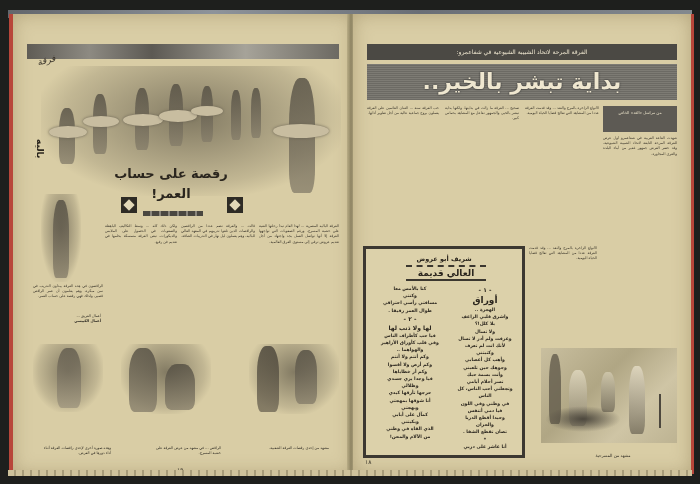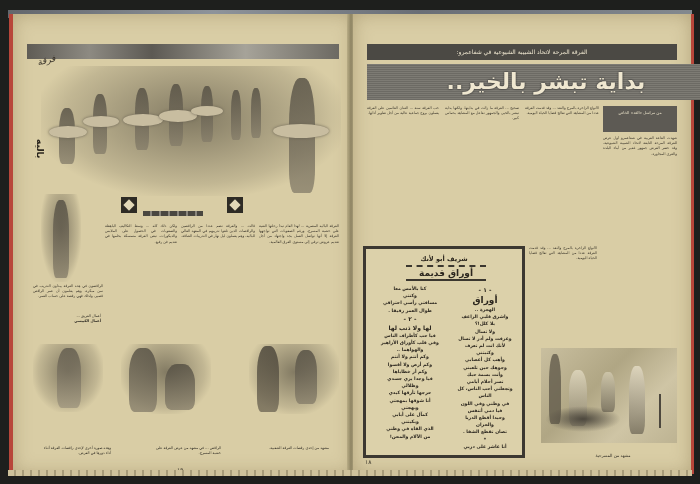--- a/index.html
+++ b/index.html
@@ -25,21 +25,21 @@
   .figure{position:absolute;border-radius:40% 40% 20% 20%;background:linear-gradient(180deg,#4d483e,#837b68);opacity:.75;}
   .tutu{position:absolute;border-radius:50%;background:#c8bda0;box-shadow:0 0 3px #6a6353;}
   .headline-l{position:absolute;left:84px;top:150px;width:148px;text-align:center;direction:rtl;font-weight:bold;font-size:13px;color:#2b261e;line-height:20px;}
   .diamond-box{position:absolute;width:16px;height:16px;background:#2e2b25;}
   .diamond-box::after{content:"";position:absolute;left:4px;top:4px;width:8px;height:8px;background:#e2d8b8;transform:rotate(45deg);}
   .dash-bar{position:absolute;left:130px;top:197px;width:60px;height:5px;background:repeating-linear-gradient(90deg,#4a4740 0 7px,#8a867c 7px 9px);}
   .vert-label{position:absolute;left:18px;top:125px;width:14px;height:55px;color:#2b261e;font-weight:bold;font-size:9px;writing-mode:vertical-rl;}
 
   
   .r-topbar{position:absolute;left:14px;top:30px;width:310px;height:16px;background:#4b4944;color:#eee6cf;font-size:6px;line-height:16px;text-align:center;direction:rtl;}
-  .r-headline{position:absolute;left:14px;top:50px;width:310px;height:36px;background:repeating-linear-gradient(0deg,#6c6a64 0 1px,#7d7b74 1px 2px);color:#efe7d0;font-size:22px;font-weight:bold;text-align:center;line-height:36px;direction:rtl;text-shadow:0 0 2px #222;padding-left:24px;}
+  .r-headline{position:absolute;left:14px;top:50px;width:310px;height:36px;background:repeating-linear-gradient(0deg,#6c6a64 0 1px,#7d7b74 1px 2px);color:#efe7d0;font-size:22px;font-weight:bold;text-align:center;line-height:36px;direction:rtl;text-shadow:0 0 2px #222;}
   .byline-box{position:absolute;left:250px;top:92px;width:74px;height:26px;background:#5d5a54;color:#e6dec6;font-size:4px;line-height:7px;text-align:center;direction:rtl;padding-top:3px;box-sizing:border-box;}
   .poem-box{position:absolute;left:10px;top:232px;width:162px;height:212px;border:3px solid #3c3831;box-sizing:border-box;background:#dcd1aa;}
   .poem-author{position:absolute;left:0;right:0;top:6px;text-align:center;font-size:6.5px;font-weight:bold;color:#2b261e;direction:rtl;}
   .poem-title{position:absolute;left:40px;width:80px;top:16px;text-align:center;font-size:9px;font-weight:bold;color:#2b261e;border-top:2px dashed #3b372f;border-bottom:2px solid #3b372f;direction:rtl;line-height:12px;}
   .poem-col{position:absolute;font-size:4.6px;line-height:7.2px;color:#2b261e;direction:rtl;text-align:center;font-weight:bold;}
   .poem-head{font-size:9px;line-height:12px;display:block;}
   .poem-sub{font-size:6px;line-height:9px;display:block;}
   .r-photo{position:absolute;left:188px;top:334px;width:136px;height:95px;background:linear-gradient(135deg,#c9bf9f 0%,#b0a684 40%,#cfc5a5 70%,#bdb392 100%);}
 </style>
 </head>
@@ -65,20 +65,24 @@
       <div class="figure" style="left:160px;top:20px;width:12px;height:56px;"></div>
       <div class="tutu" style="left:150px;top:40px;width:32px;height:10px;"></div>
       <div class="figure" style="left:190px;top:24px;width:10px;height:50px;"></div>
       <div class="figure" style="left:210px;top:22px;width:10px;height:50px;"></div>
       <div class="figure" style="left:248px;top:12px;width:26px;height:115px;"></div>
       <div class="tutu" style="left:232px;top:58px;width:56px;height:14px;"></div>
     </div>
 
     <div class="vert-label">باليه</div>
 
+    <div class="headline-l">
+      <div>رقصة على حساب</div>
+      <div>العمر!</div>
+    </div>
     <div class="diamond-box" style="left:108px;top:183px;"></div>
     <div class="diamond-box" style="left:214px;top:183px;"></div>
     <div class="dash-bar"></div>
 
     <div class="photo" style="left:28px;top:180px;width:40px;height:88px;">
       <div class="figure" style="left:12px;top:6px;width:16px;height:78px;"></div>
     </div>
 
     <div class="body-col" style="left:20px;top:270px;width:70px;height:56px;">الراقصون في هذه الفرقة يبدأون التدريب في سن مبكرة، وهم يعلمون أن عمر الراقص قصير، ولذلك فهي رقصة على حساب العمر.</div>
     <div class="body-col" style="left:92px;top:210px;width:72px;height:120px;">ولكن ذلك كله ... وسط التكاليف الباهظة والصعوبات في الحصول على الملابس والديكورات، تبقى الفرقة متمسكة بحلمها في تقديم فن رفيع.</div>
@@ -115,22 +119,22 @@
     <div class="r-headline">بداية تبشر بالخير..</div>
     <div class="byline-box">من مراسل «الغد» الخاص</div>
 
     <div class="body-col" style="left:14px;top:92px;width:72px;height:135px;">حب الفرقة سنة ... الفنان القائمين على الفرقة يعملون بروح جماعية عالية من أجل تطوير أدائها.</div>
     <div class="body-col" style="left:92px;top:92px;width:74px;height:135px;">صحيح ... الفرقة ما زالت في بدايتها، ولكنها بداية تبشر بالخير، والجمهور تفاعل مع المشاهد بحماس كبير.</div>
     <div class="body-col" style="left:172px;top:92px;width:74px;height:135px;">الأنواع الزاخرة بالمرح والنقد ... وقد قدمت الفرقة عددا من المشاهد التي تعالج قضايا الحياة اليومية.</div>
     <div class="body-col" style="left:250px;top:122px;width:74px;height:200px;">شهدت القاعة العربية في شفاعمرو أول عرض للفرقة المرحة التابعة لاتحاد الشبيبة الشيوعية، وقد حضر العرض جمهور غفير من أبناء البلدة والقرى المجاورة.</div>
     <div class="body-col" style="left:176px;top:232px;width:68px;height:100px;">الأنواع الزاخرة بالمرح والنقد ... وقد قدمت الفرقة عددا من المشاهد التي تعالج قضايا الحياة اليومية.</div>
 
     <div class="poem-box">
-      <div class="poem-author">شريف أبو لأنك</div>
-      <div class="poem-title">أوراق قديمة</div>
+      <div class="poem-author">شريف أبو عروض</div>
+      <div class="poem-title">العالي قديمة</div>
 
       <div class="poem-col" style="left:84px;top:36px;width:70px;">
         <span class="poem-sub">- ١ -</span>
         <span class="poem-head">أوراق</span>
         <span style="display:block">الهجرة ..</span>
         <span style="display:block">واشرق قلبي الراعف</span>
         <span style="display:block">بلا كلل!؟</span>
         <span style="display:block">ولا تسال</span>
         <span style="display:block">وعرفت ولم أدر لا تسال</span>
         <span style="display:block">لأنك انت لم تعرف</span>

